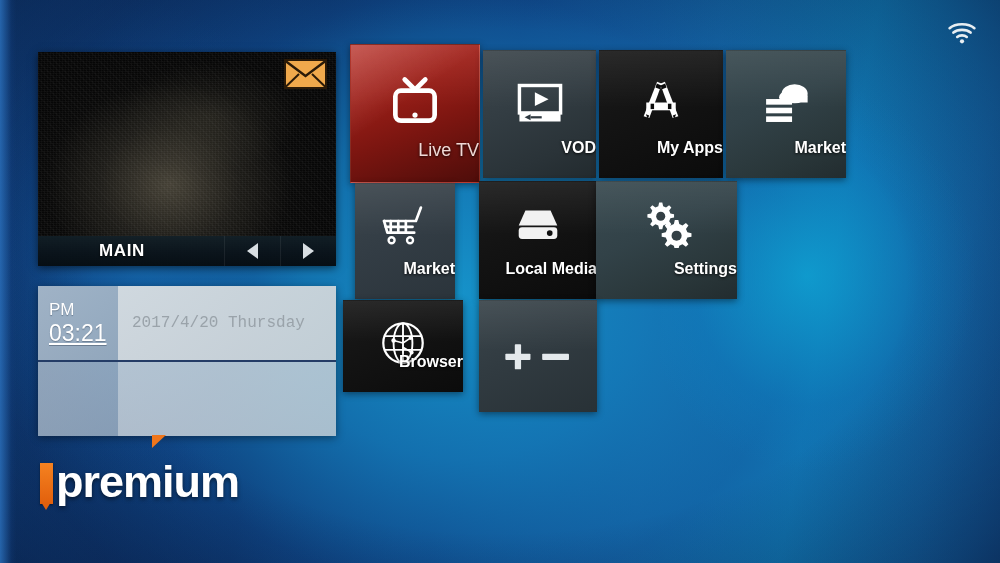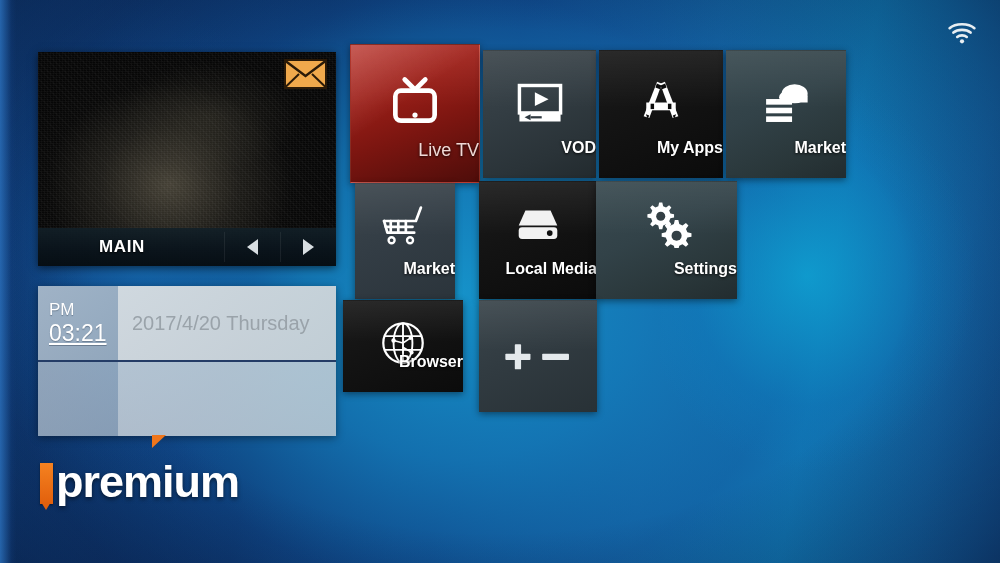--- a/index.html
+++ b/index.html
@@ -101,21 +101,21 @@
       repeating-linear-gradient(45deg, rgba(255,255,255,0.04) 0px, rgba(255,255,255,0.04) 1px, rgba(0,0,0,0) 1px, rgba(0,0,0,0) 4px);
   }
   #mail-icon {
     position: absolute;
     right: 9px; top: 7px;
     width: 43px; height: 30px;
   }
   #preview-bar {
     position: absolute;
     left: 0; right: 0; bottom: 0;
-    height: 38px;
+    height: 30px;
     display: flex; align-items: center;
     background: linear-gradient(180deg, rgba(18,32,40,0.90) 0%, rgba(10,20,28,0.94) 55%, rgba(6,14,20,0.96) 100%);
   }
   #preview-channel-label {
     flex: 1;
     text-align: center;
     padding-right: 18px;
     color: #ffffff;
     font-size: 17px;
     font-weight: bold;
@@ -167,21 +167,21 @@
   #clock-meridiem {
     color: #ffffff; font-size: 17px; line-height: 21px;
     text-shadow: 0 1px 1px rgba(70,86,106,0.55);
   }
   #clock-time {
     color: #ffffff; font-size: 23px; line-height: 27px;
     text-shadow: 0 1px 1px rgba(70,86,106,0.55);
     text-decoration: underline;
   }
   #clock-date {
-    color: #9aa3aa; font-size: 20px;
+    color: #9aa3aa; font-size: 16px; font-family: Liberation Mono, monospace;
   }
 
   
   #brand-logo {
     position: absolute;
     left: 40px; top: 448px;
     height: 56px;
     display: flex; align-items: flex-end;
   }
   #brand-i {

